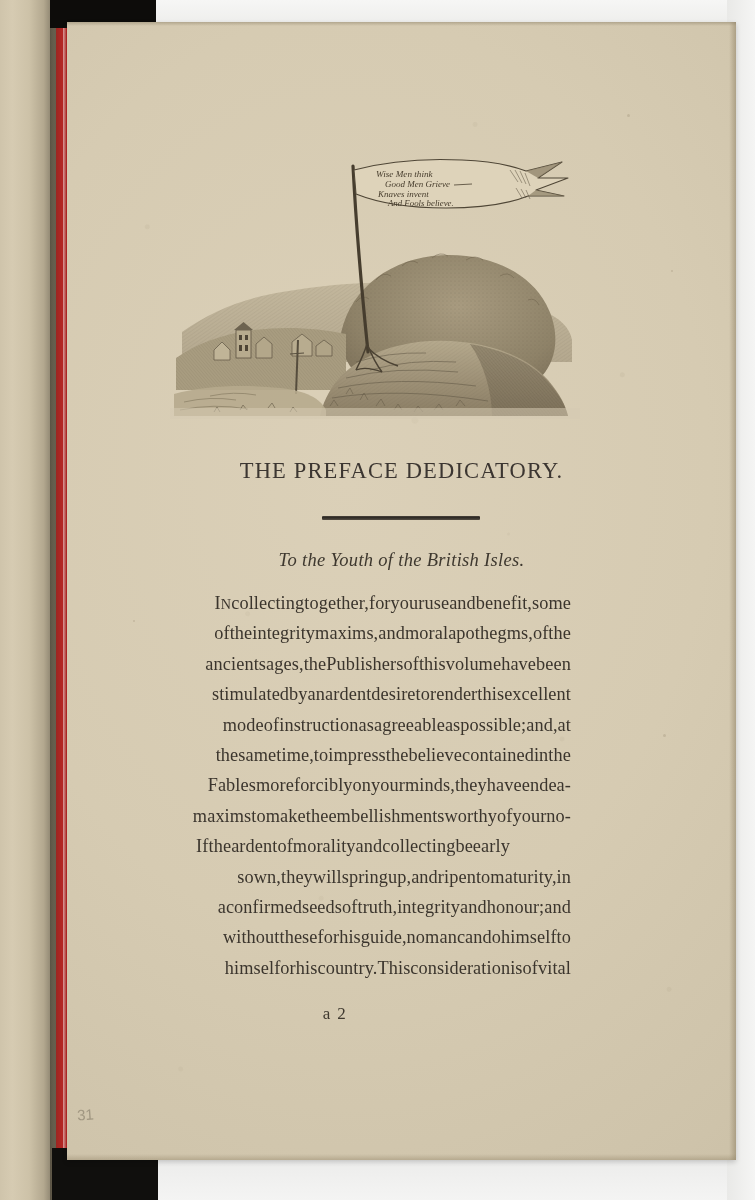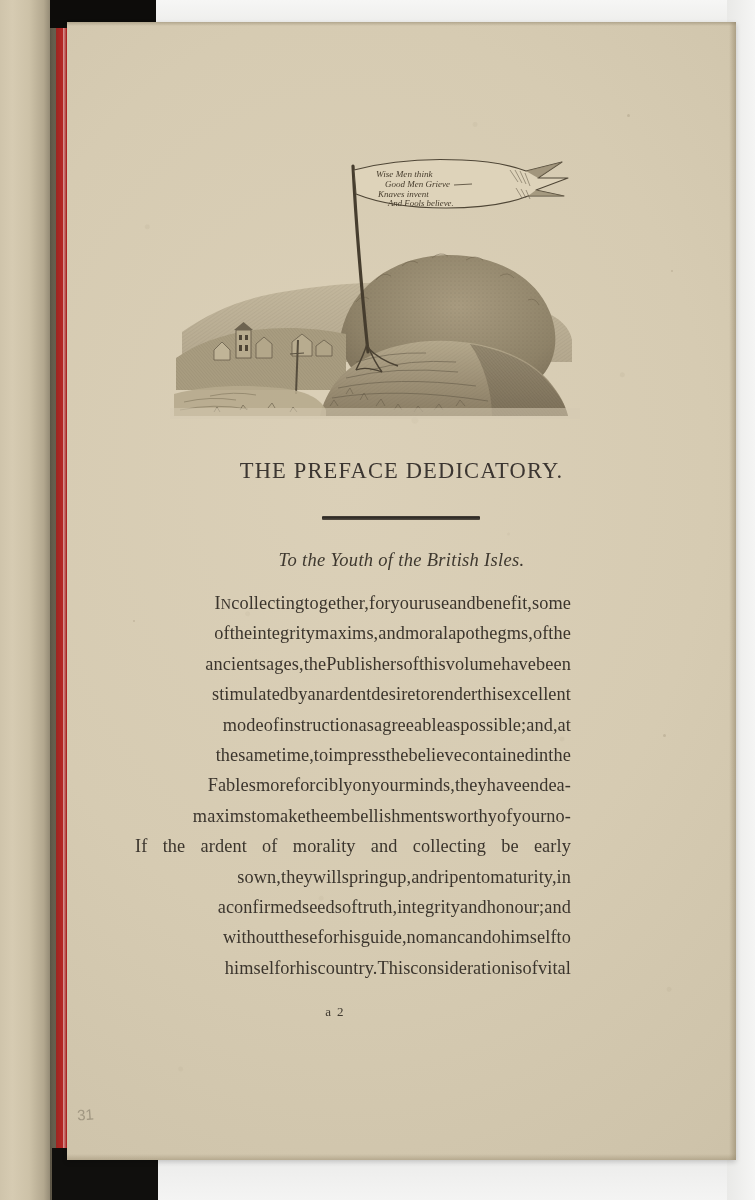--- a/index.html
+++ b/index.html
@@ -205,37 +205,37 @@
   
   .tline.just {
     display: flex;
     justify-content: flex-end;
   }
   .tline.flush {
     display: block;
   }
   .tline.indent {
     display: flex;
-    justify-content: space-between;
+    justify-content: center;
     padding-left: 26px;
   }
   .tline .w { display: inline-block; }
   .smallcap {
     font-size: 14.2px;
     letter-spacing: 0.2px;
   }
 
   
   .signature {
     position: absolute;
     left: 0;
     top: 982px;
     width: 462px;
     text-align: center;
-    font-size: 13px;
+    font-size: 17px;
     color: #3f392f;
     letter-spacing: 1.4px;
   }
 
   
   .pencil-mark {
     position: absolute;
     left: 10px;
     top: 1084px;
     font-size: 15px;

